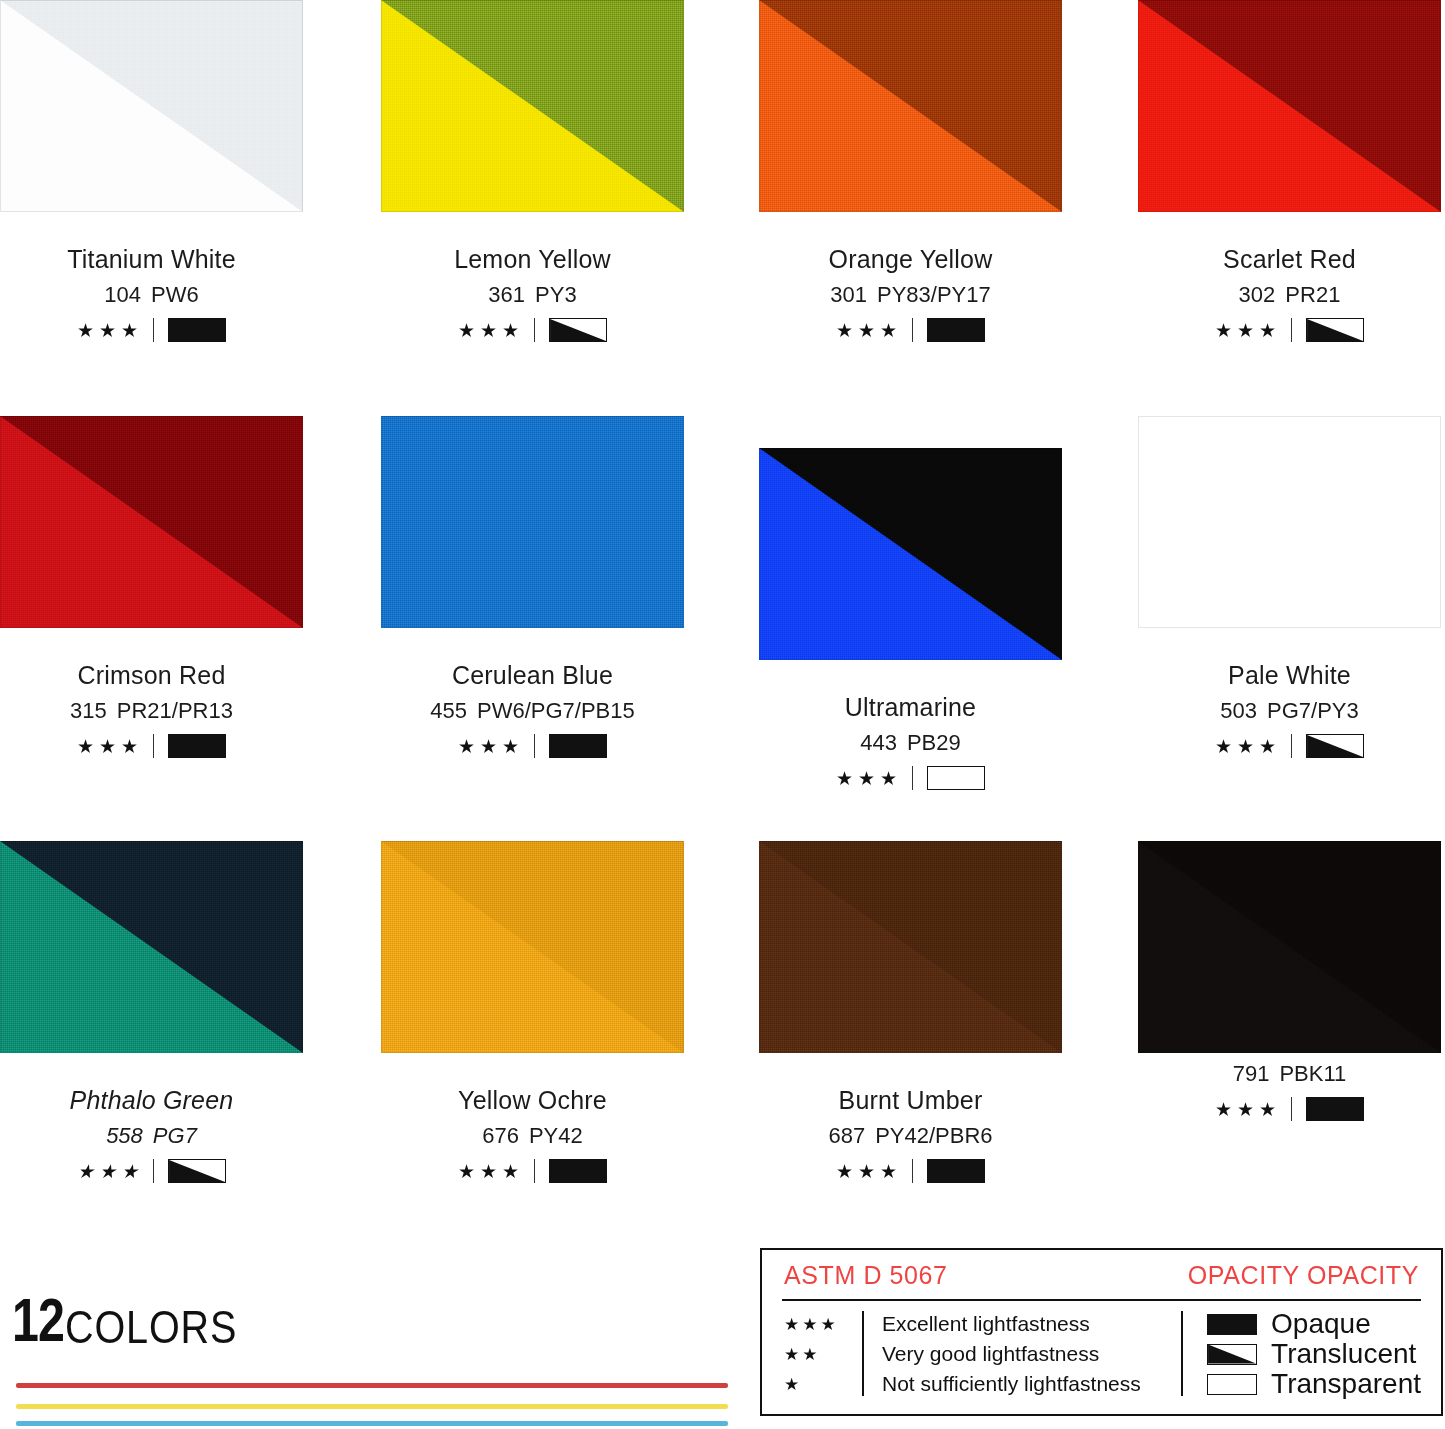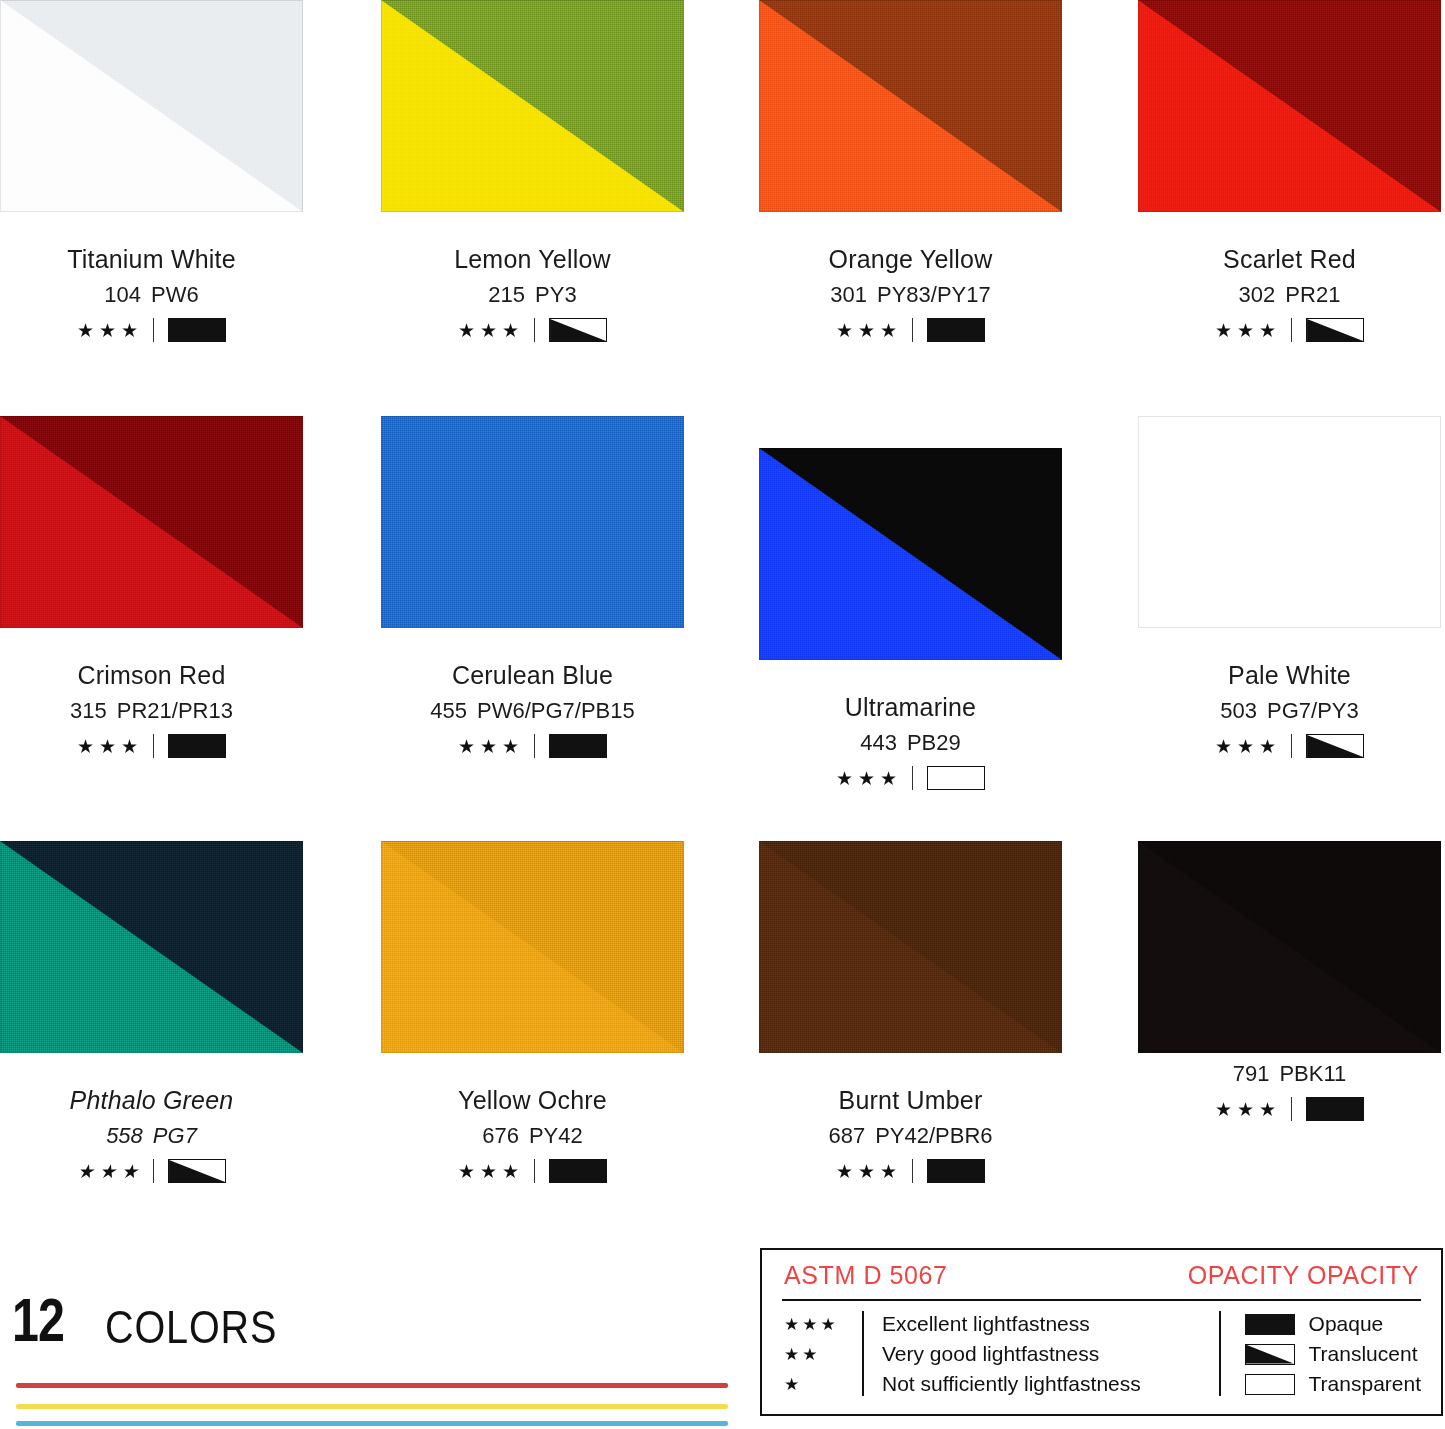--- a/index.html
+++ b/index.html
@@ -127,21 +127,20 @@
     position: absolute;
     left: 12px;
     top: 1288px;
     width: 720px;
     height: 141px;
   }
   .count-line {
     display: flex;
     align-items: flex-end;
     height: 62px;
-    gap: 40px;
   }
   .count-number {
     font-size: 62px;
     font-weight: 700;
     line-height: 0.95;
     letter-spacing: -1px;
     color: #111;
     transform: scaleX(0.78);
     transform-origin: left bottom;
   }
@@ -252,21 +251,21 @@
     display: flex;
     align-items: center;
   }
   .legend-chip-label-col {
     display: flex;
     flex-direction: column;
     gap: 8px;
     padding-top: 2px;
   }
   .legend-chip-label {
-    font-size: 21px;
+    font-size: 28px;
     line-height: 22px;
     height: 22px;
     color: #111;
     white-space: nowrap;
   }
   .legend-chip {
     width: 50px;
     height: 21px;
     border: 1.5px solid #111;
     box-sizing: border-box;
@@ -305,21 +304,21 @@
     </div>
     <div class="swatch-cell" style="left: 381px; top: 0px;">
       <div class="swatch">
         <div class="base" style="background: rgb(244, 228, 0);"></div>
         <div class="tri" style="background: rgb(127, 159, 30);"></div>
         <div class="weave"></div>
         <div class="edge"></div>
       </div>
       <div class="cell-text">
         <div class="paint-name">Lemon Yellow</div>
-        <div class="paint-codes"><span class="num">215</span><span>PY3</span></div>
+        <div class="paint-codes"><span class="num">361</span><span>PY3</span></div>
         <div class="paint-meta">
           <span class="stars">★★★</span>
           <span class="meta-divider"></span>
           <span class="chip translucent"></span>
         </div>
       </div>
     </div>
     <div class="swatch-cell" style="left: 759px; top: 0px;">
       <div class="swatch">
         <div class="base" style="background: rgb(238, 90, 18);"></div>

